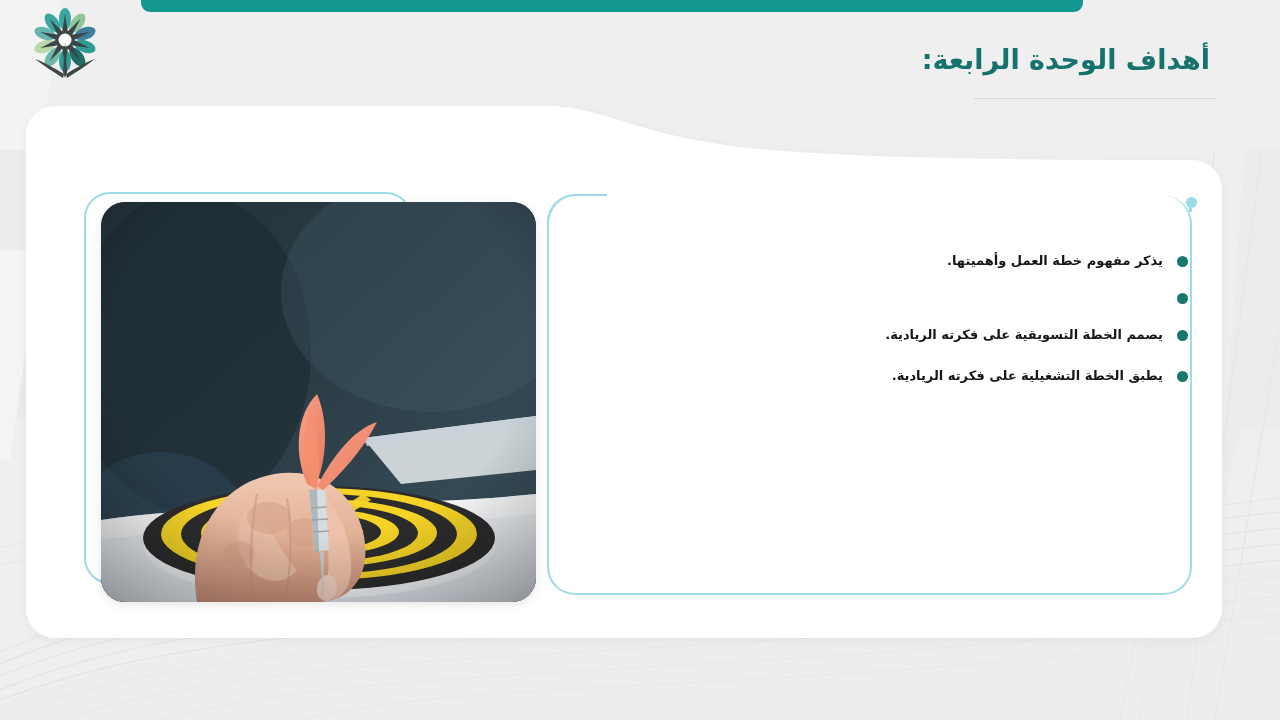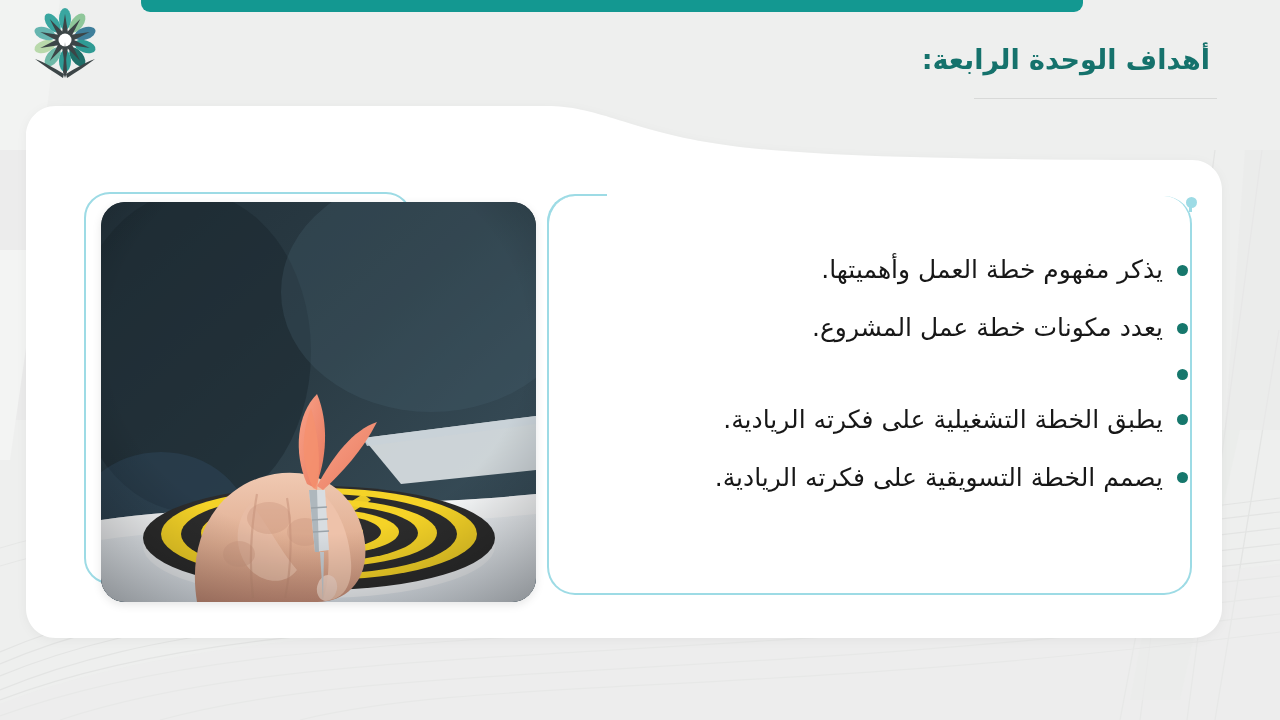--- a/index.html
+++ b/index.html
@@ -181,24 +181,24 @@
   }
   .bullet-dot {
     flex: 0 0 auto;
     width: 11px;
     height: 11px;
     border-radius: 50%;
     background: #16776c;
     margin-left: 14px;
   }
   .bullet-text {
-    font-size: 25px;
+    font-size: 13px;
     color: #171717;
     line-height: 1.45;
-    font-weight: 400;
+    font-weight: 700;
   }
 </style>
 </head>
 <body>
 
 <div id="slide">
 
   <div class="bg-layer">
     <svg viewBox="0 0 1280 720" xmlns="http://www.w3.org/2000/svg">
       <rect x="0" y="0" width="1280" height="720" fill="#eeefee"></rect>
@@ -453,28 +453,24 @@
     </svg>
   </div>
 
   <div class="bullets">
     <div class="bullet-row">
       <span class="bullet-dot"></span>
       <span class="bullet-text">يذكر مفهوم خطة العمل وأهميتها.</span>
     </div>
     <div class="bullet-row">
       <span class="bullet-dot"></span>
-      <span class="bullet-text">يعدد مكونات خطة عمل المشروع.</span>
     </div>
     <div class="bullet-row">
       <span class="bullet-dot"></span>
+      <span class="bullet-text">يصمم الخطة التسويقية على فكرته الريادية.</span>
     </div>
     <div class="bullet-row">
       <span class="bullet-dot"></span>
       <span class="bullet-text">يطبق الخطة التشغيلية على فكرته الريادية.</span>
     </div>
-    <div class="bullet-row">
-      <span class="bullet-dot"></span>
-      <span class="bullet-text">يصمم الخطة التسويقية على فكرته الريادية.</span>
-    </div>
   </div>
 
 </div>
 
 </body></html>

